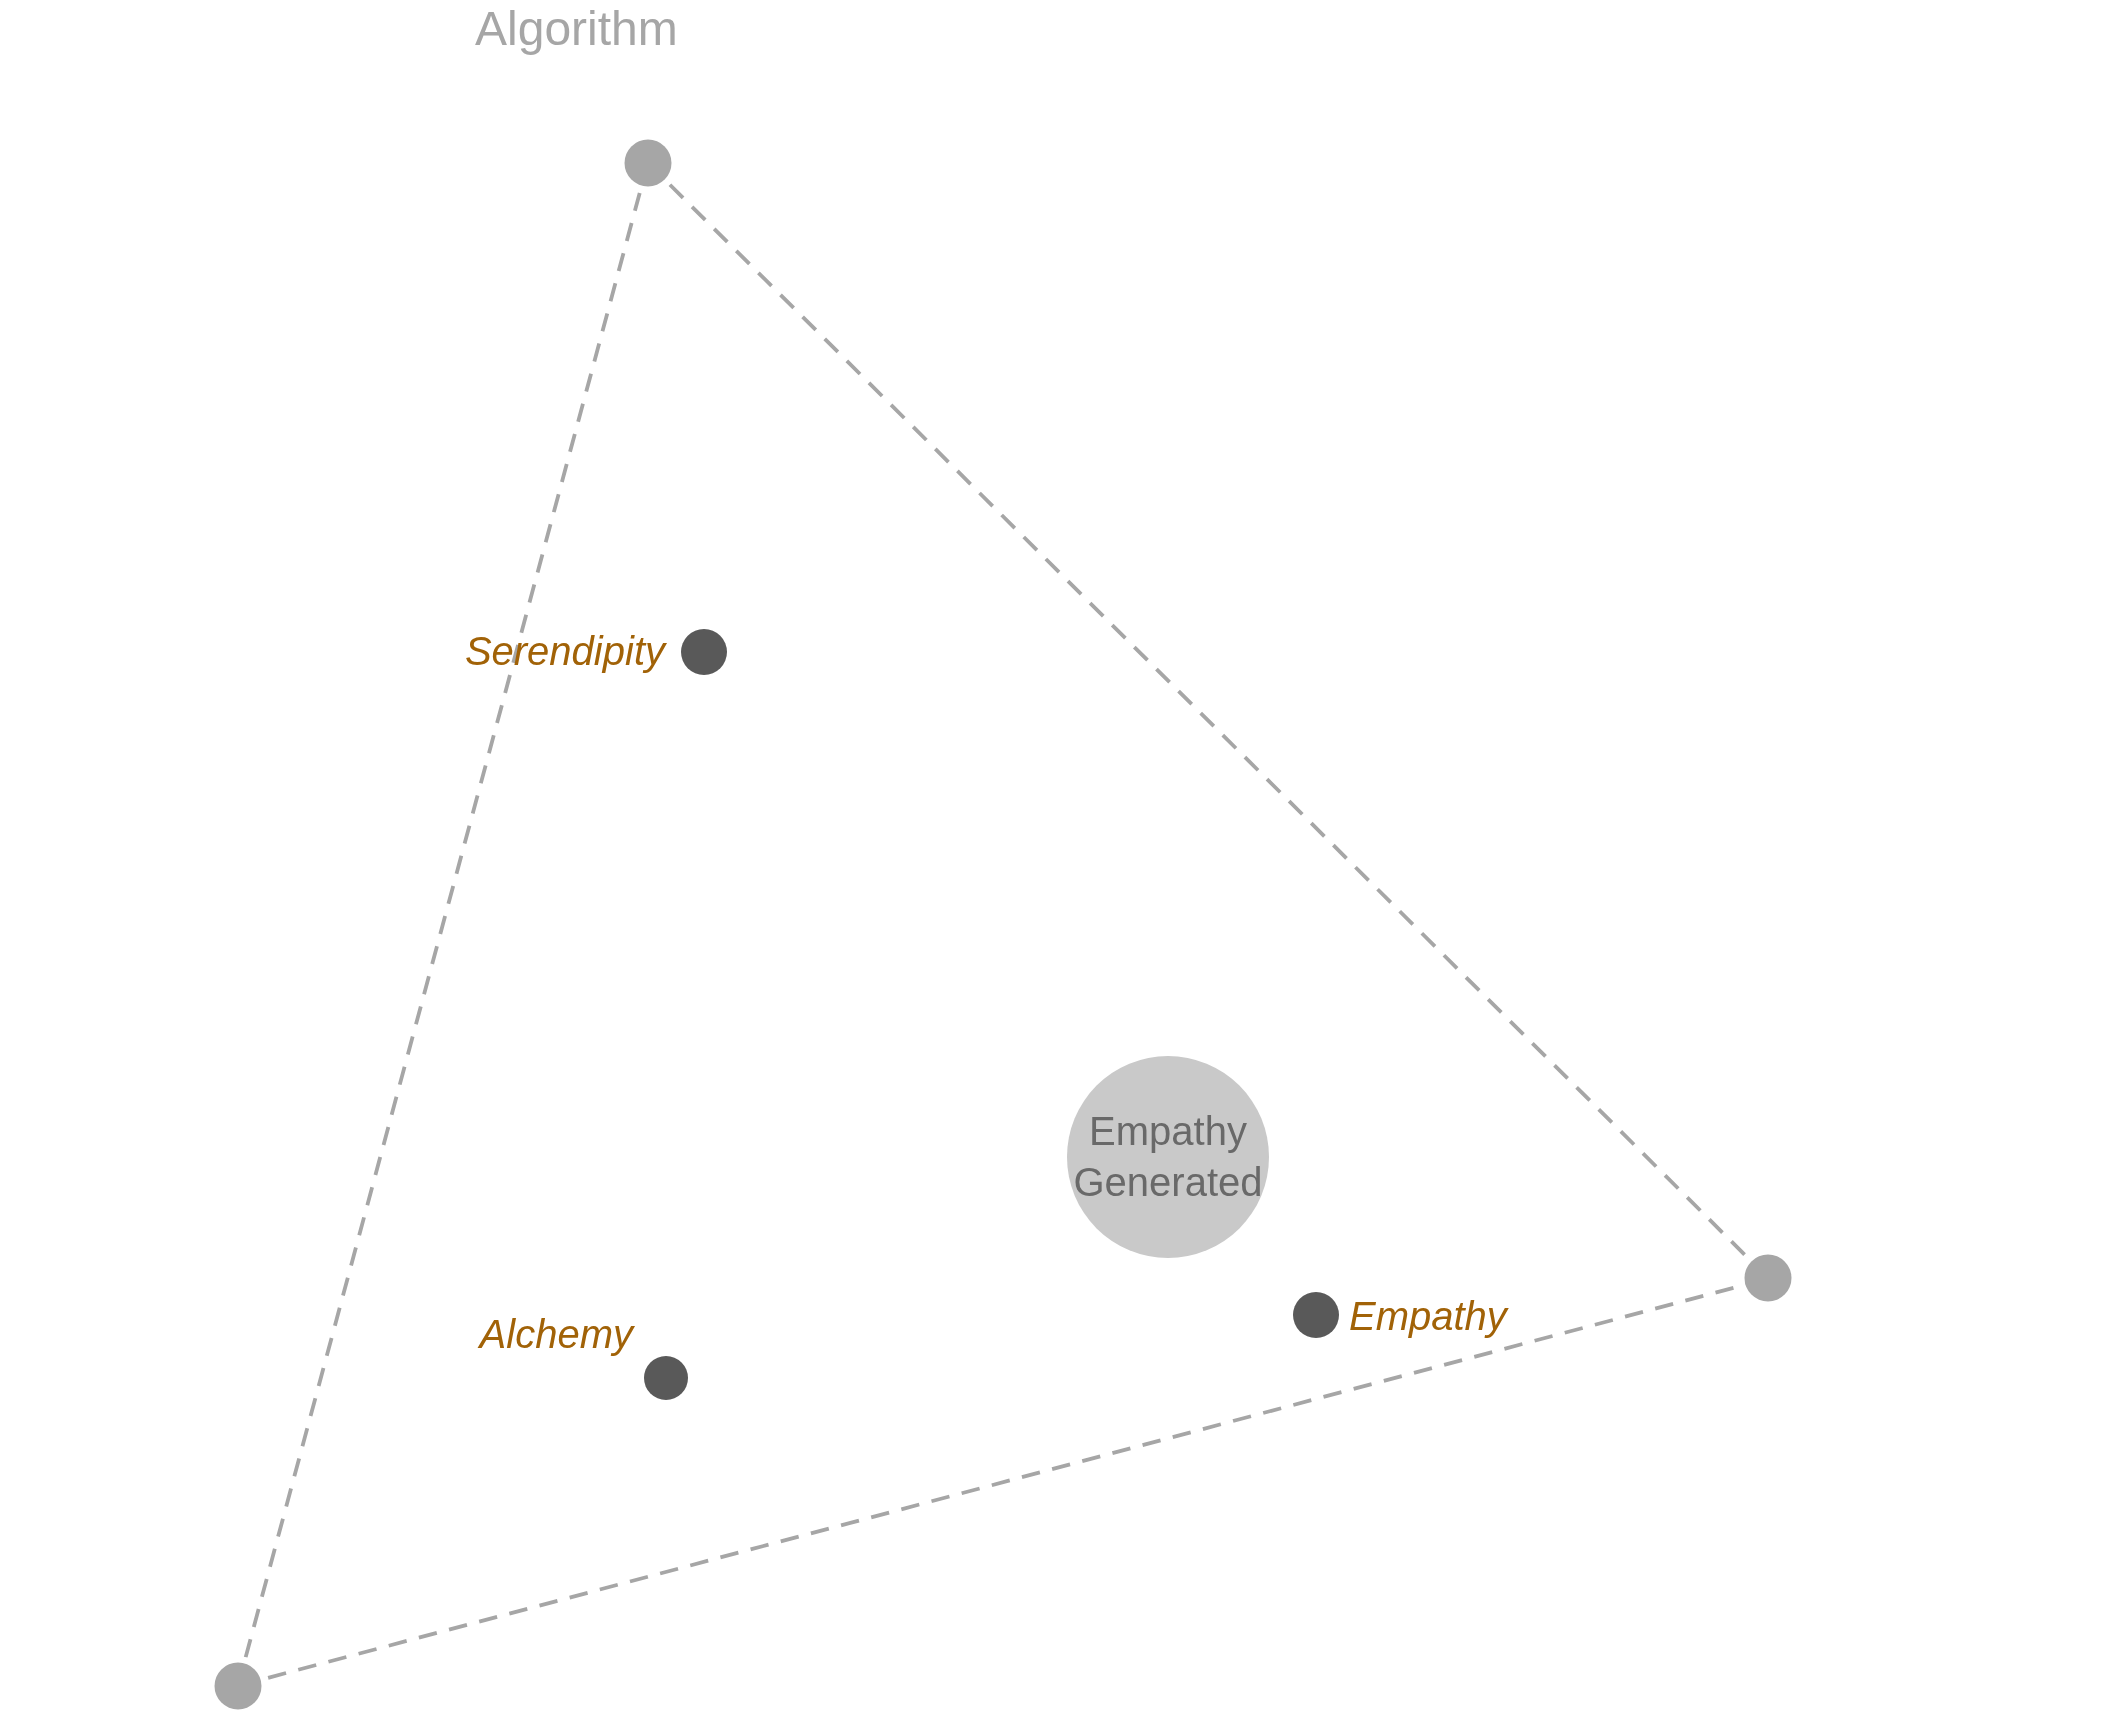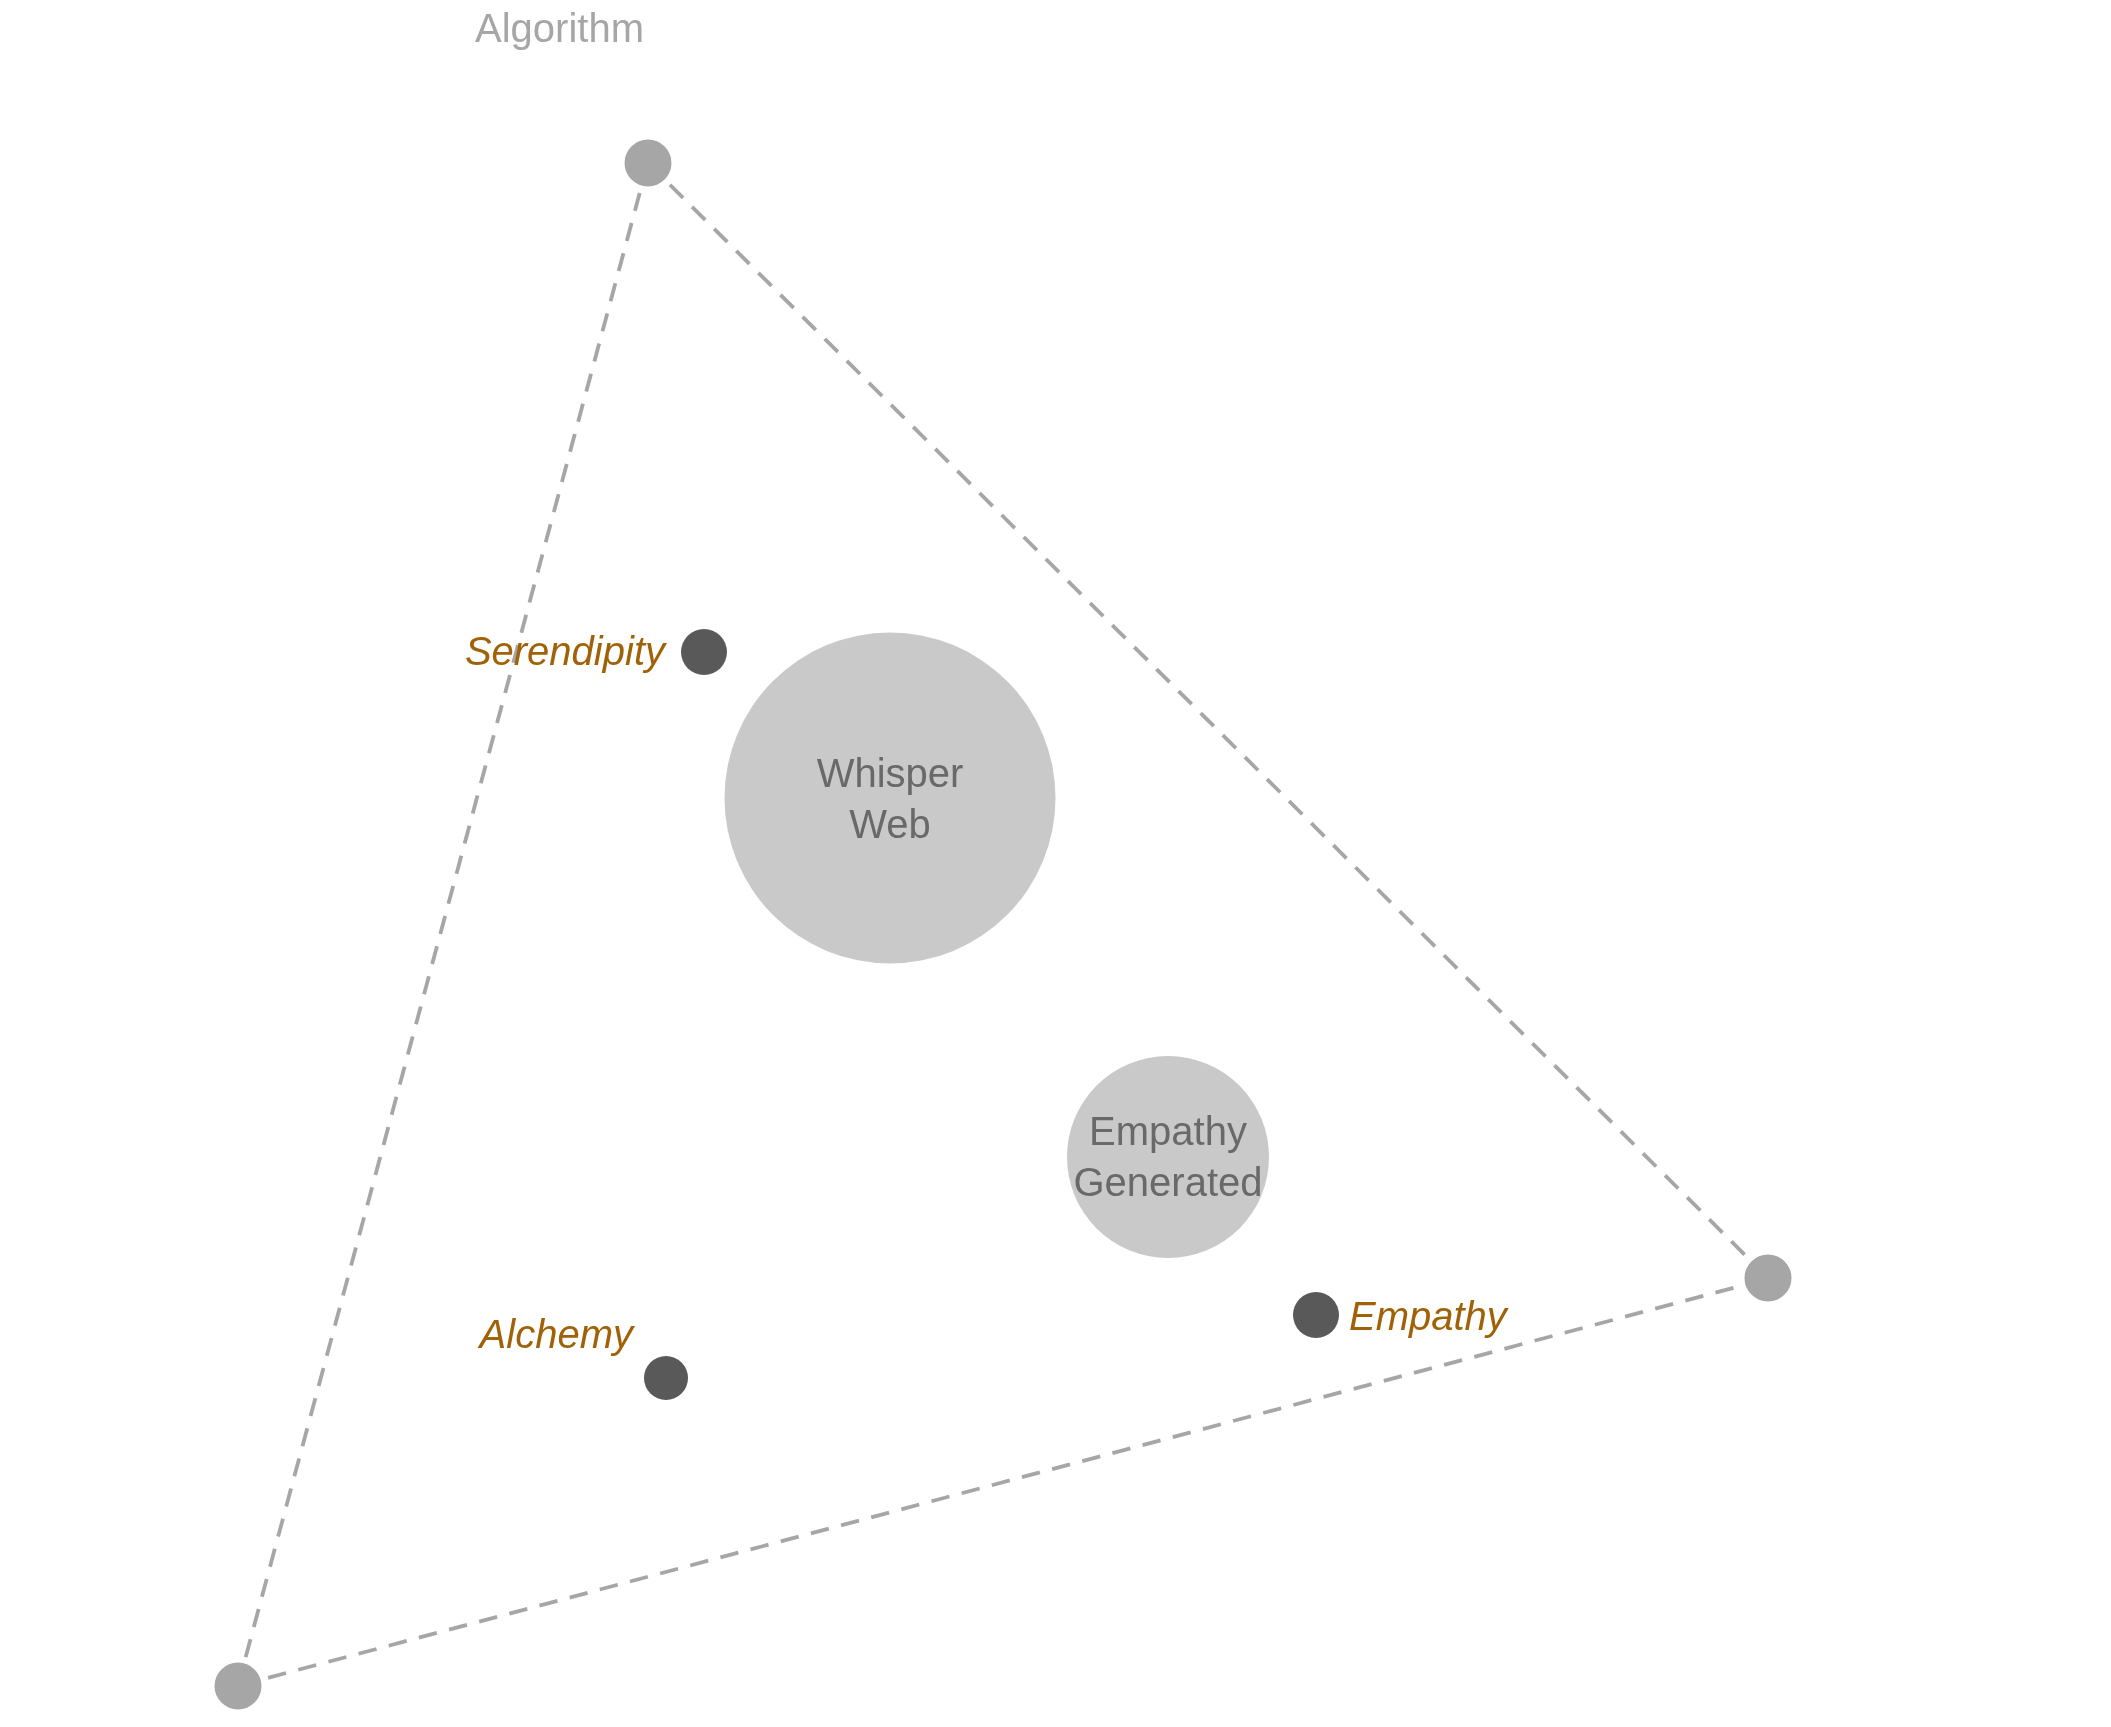--- a/index.html
+++ b/index.html
@@ -39,21 +39,21 @@
     background: #a6a6a6;
   }
   .note-dot {
     width: 46px;
     height: 46px;
     background: #595959;
   }
   .vertex-label {
     position: absolute;
     color: #a6a6a6;
-    font-size: 40px;
+    font-size: 48px;
     line-height: 55px;
     white-space: nowrap;
   }
   .bubble {
     position: absolute;
     border-radius: 50%;
     background: #c9c9c9;
     transform: translate(-50%, -50%);
     display: flex;
     align-items: center;
@@ -82,26 +82,20 @@
 <body>
 
 <div class="canvas">
 
   <svg class="edges-svg" viewBox="0 0 2504 2049" xmlns="http://www.w3.org/2000/svg">
     <line x1="768" y1="193" x2="2097" y2="1516"></line>
     <line x1="768" y1="193" x2="282" y2="1999"></line>
     <line x1="282" y1="1999" x2="2097" y2="1516"></line>
   </svg>
 
-  <div class="bubble" style="left:890px; top:798px; width:331px; height:331px;">
-    <div>
-      <span class="line">Whisper</span>
-      <span class="line">Web</span>
-    </div>
-  </div>
 
 
   <div class="bubble" style="left:1168px; top:1157px; width:202px; height:202px;">
     <div>
       <span class="line">Empathy</span>
       <span class="line">Generated</span>
     </div>
   </div>
 
   <div class="dot vertex-dot" style="left:648px; top:163px;"></div>

